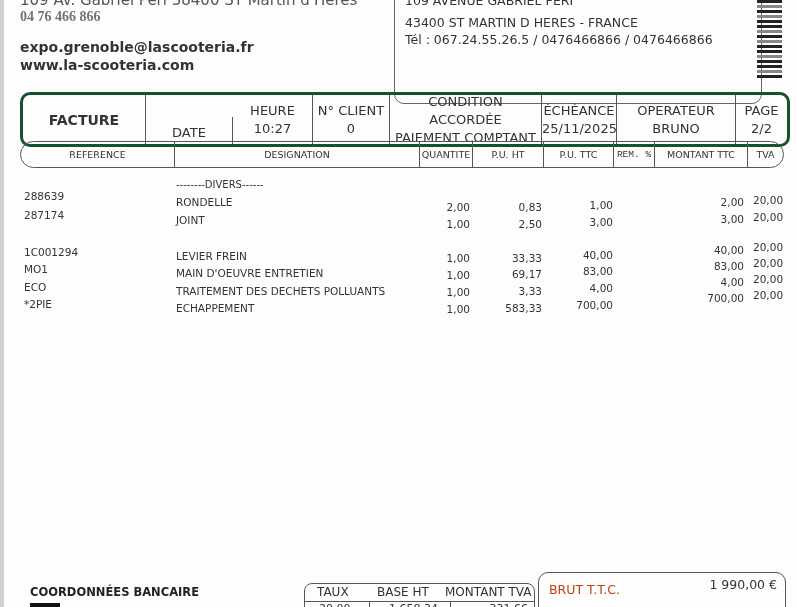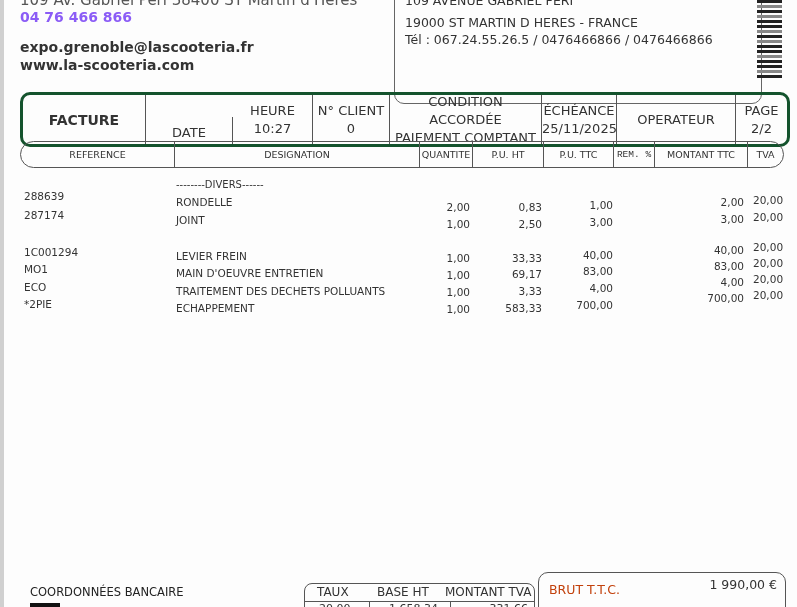--- a/index.html
+++ b/index.html
@@ -1,20 +1,20 @@
 <!DOCTYPE html>
 <html><head>
 <meta charset="utf-8">
 <style>
   html, body { margin:0; padding:0; }
   body { width:797px; height:607px; overflow:hidden; background:#fdfdfd; position:relative; font-family:"DejaVu Sans", sans-serif; color:#222; }
   .left-edge { position:absolute; left:0; top:0; width:4px; height:607px; background:#d0d0d0; }
   .abs { position:absolute; white-space:nowrap; }
   .sender-cut { left:20px; top:-9px; font-size:15px; color:#555; font-family:"DejaVu Sans", sans-serif; }
-  .sender-phone { left:20px; top:9px; font-size:14px; font-weight:bold; color:#8b5cf6; }
+  .sender-phone { left:20px; top:9px; font-size:14px; font-weight:bold; color:#737373;font-family:Liberation Serif, serif; }
   .sender-email { left:20px; top:39px; font-size:14px; font-weight:bold; color:#333; }
   .sender-web { left:20px; top:57px; font-size:14px; font-weight:bold; color:#333; }
   .client-box { position:absolute; left:394px; top:-12px; width:366px; height:114px; border:1px solid #666; border-radius:0 0 10px 10px; }
   .client-line { position:absolute; left:10px; font-size:12.5px; color:#333; white-space:nowrap; }
   .barcode { position:absolute; left:757px; top:0; width:25px; height:80px; }
   .barcode div { height:3px; background:#222; margin-bottom:2px; }
   .barcode div.g { background:#888; }
 
   .hdr-row { position:absolute; left:20px; top:92px; width:764px; height:49px; border:3px solid #14532d; border-radius:10px; overflow:hidden; }
   .hdr-cell { position:absolute; top:0; height:100%; border-right:1px solid #555; text-align:center; font-size:13px; color:#333; display:flex; flex-direction:column; justify-content:center; line-height:18px; }
@@ -22,21 +22,21 @@
   .hdr-cell .b { font-weight:bold; font-size:14px; }
 
   .col-row { position:absolute; left:20px; top:141px; width:762px; height:25px; border:1px solid #555; border-radius:14px; overflow:hidden; }
   .col-cell { position:absolute; top:0; height:100%; border-right:1px solid #555; font-size:9.5px; color:#333; display:flex; align-items:center; justify-content:center; }
   .col-cell.last { border-right:none; }
 
   .divers { left:176px; top:179px; font-size:10px; color:#333; }
   .line { position:absolute; font-size:10.5px; color:#333; white-space:nowrap; }
   .num { text-align:right; width:60px; }
 
-  .bank-title { left:30px; top:585px; font-size:11.5px; font-weight:normal; color:#222; }
+  .bank-title { left:30px; top:585px; font-size:11.5px; font-weight:bold; color:#222; }
   .bank-black { position:absolute; left:30px; top:603px; width:30px; height:6px; background:#111; }
 
   .tva-box { position:absolute; left:304px; top:583px; width:229px; height:40px; border:1px solid #555; border-radius:8px 8px 0 0; }
   .tva-h { position:absolute; top:1px; font-size:12px; color:#333; white-space:nowrap; }
   .tva-sep { position:absolute; top:17px; height:1px; left:0; width:100%; background:#555; }
   .tva-v { position:absolute; top:18px; font-size:11px; color:#333; white-space:nowrap; }
   .tva-vline { position:absolute; top:18px; width:1px; height:12px; background:#555; }
 
   .brut-box { position:absolute; left:538px; top:572px; width:246px; height:50px; border:1px solid #555; border-radius:10px 10px 0 0; }
   .brut-label { position:absolute; left:10px; top:9px; font-size:12.5px; color:#c2410c; }
@@ -47,21 +47,21 @@
 
 <div class="left-edge"></div>
 
 <div class="abs sender-cut">109 Av. Gabriel Peri 38400 ST Martin d'Hères</div>
 <div class="abs sender-phone">04 76 466 866</div>
 <div class="abs sender-email">expo.grenoble@lascooteria.fr</div>
 <div class="abs sender-web">www.la-scooteria.com</div>
 
 <div class="client-box">
   <div class="client-line" style="top:4px;">109 AVENUE GABRIEL PERI</div>
-  <div class="client-line" style="top:26px;">19000 ST MARTIN D HERES - FRANCE</div>
+  <div class="client-line" style="top:26px;">43400 ST MARTIN D HERES - FRANCE</div>
   <div class="client-line" style="top:43px;">Tél : 067.24.55.26.5 / 0476466866 / 0476466866</div>
 </div>
 
 <div class="barcode">
   <div></div>
     <div class="g"></div>
     <div></div>
     <div class="g"></div>
     <div></div>
     <div></div>
@@ -96,20 +96,21 @@
   <div class="hdr-cell" style="left:367px;width:151px;">
     <span>CONDITION ACCORDÉE</span>
     <span>PAIEMENT COMPTANT</span>
   </div>
   <div class="hdr-cell" style="left:519px;width:74px;">
     <span>ÉCHÉANCE</span>
     <span>25/11/2025</span>
   </div>
   <div class="hdr-cell" style="left:594px;width:118px;">
     <span>OPERATEUR</span>
+    <span>BRUNO</span>
   </div>
   <div class="hdr-cell last" style="left:713px;width:51px;">
     <span>PAGE</span>
     <span>2/2</span>
   </div>
 </div>
 
 <div class="col-row">
   <div class="col-cell" style="left:0;width:153px;">REFERENCE</div>
   <div class="col-cell" style="left:154px;width:244px;">DESIGNATION</div>

